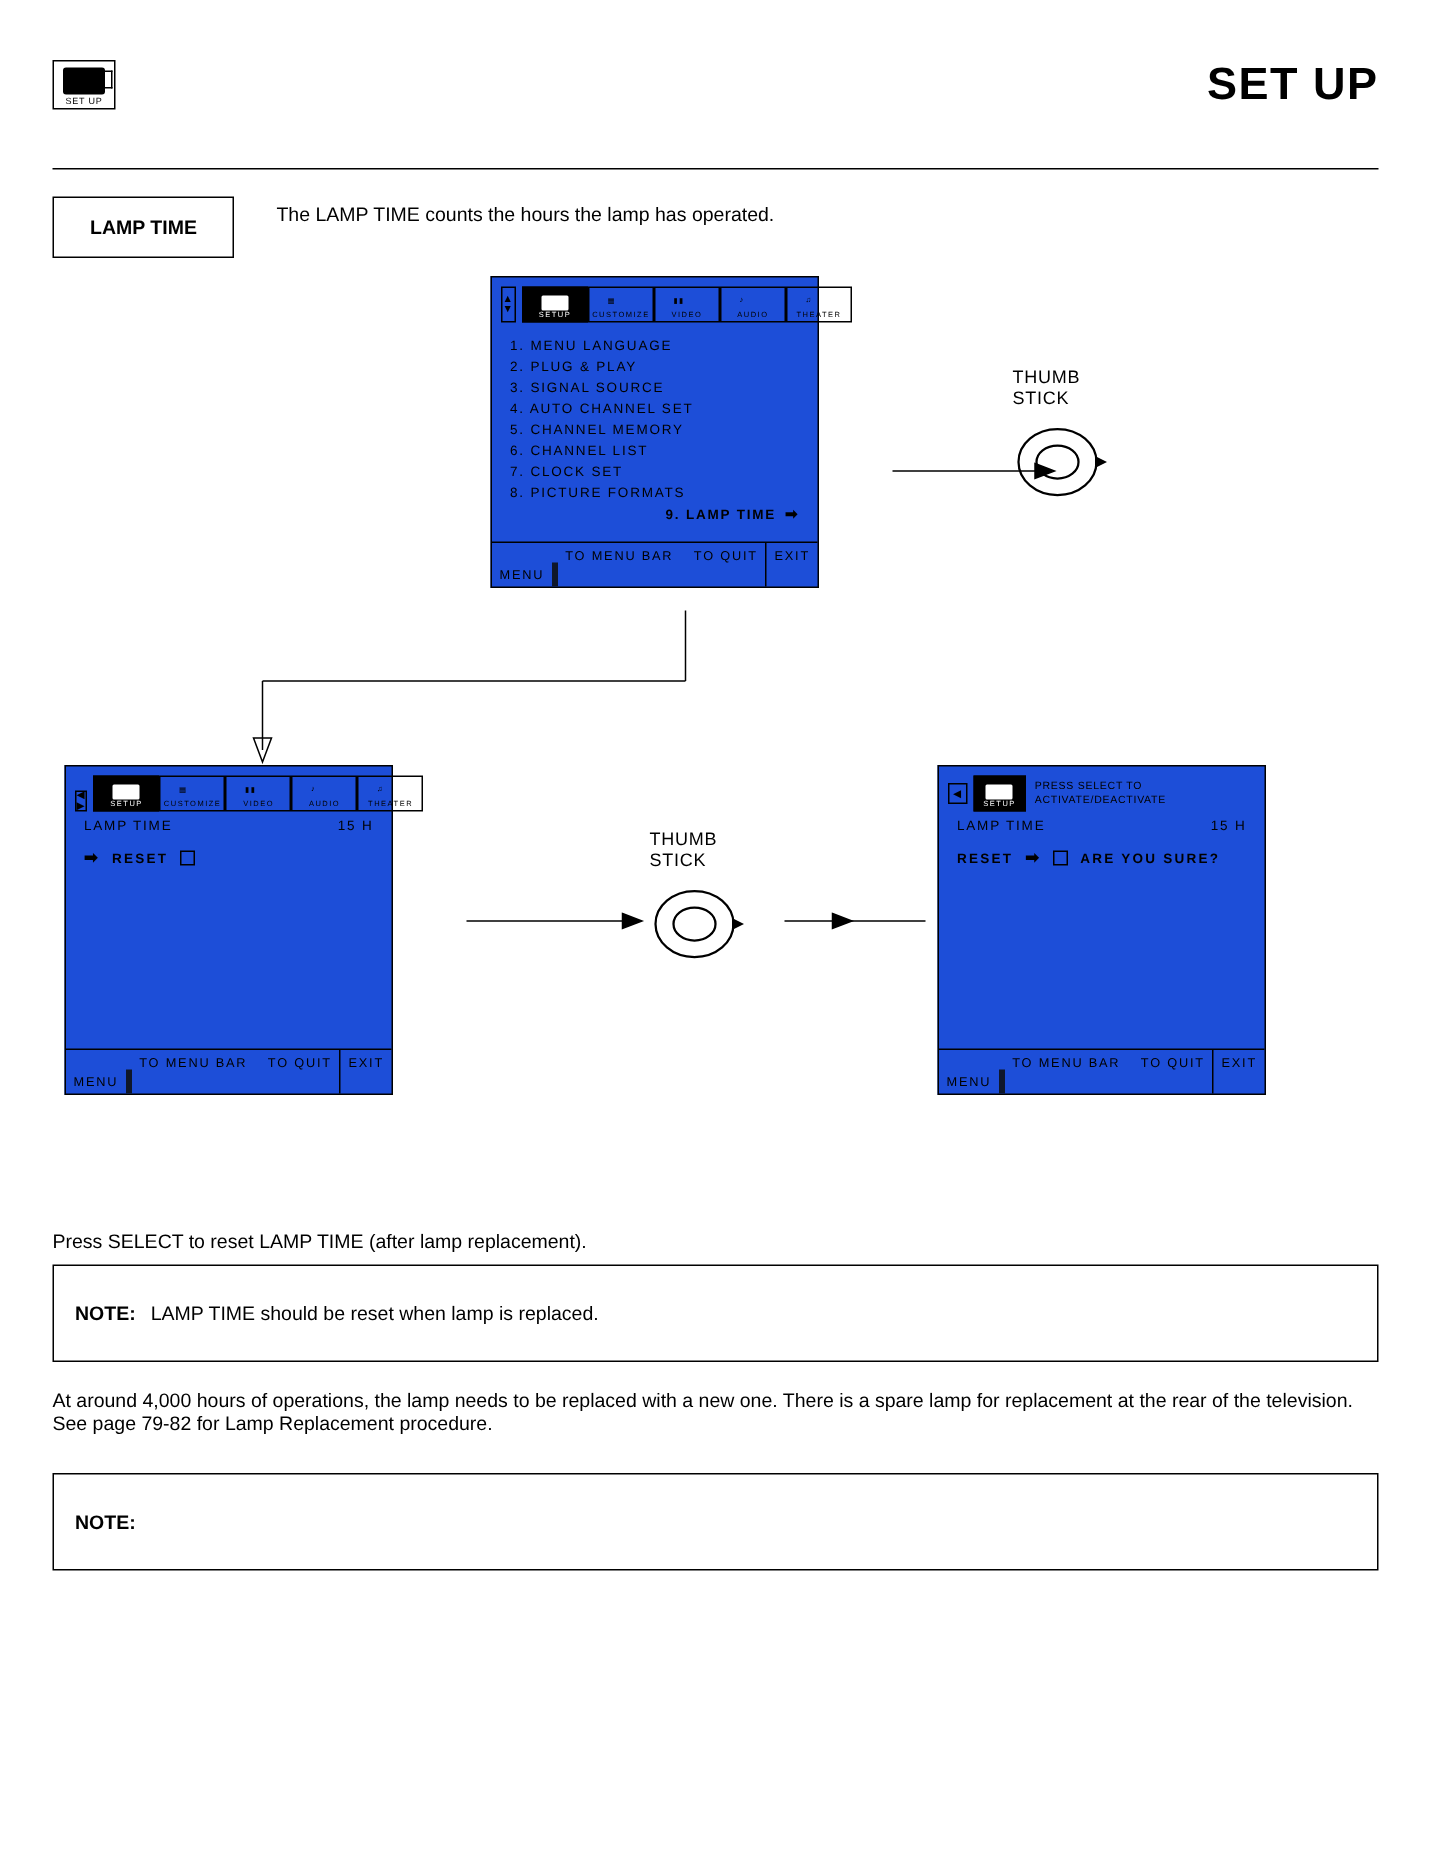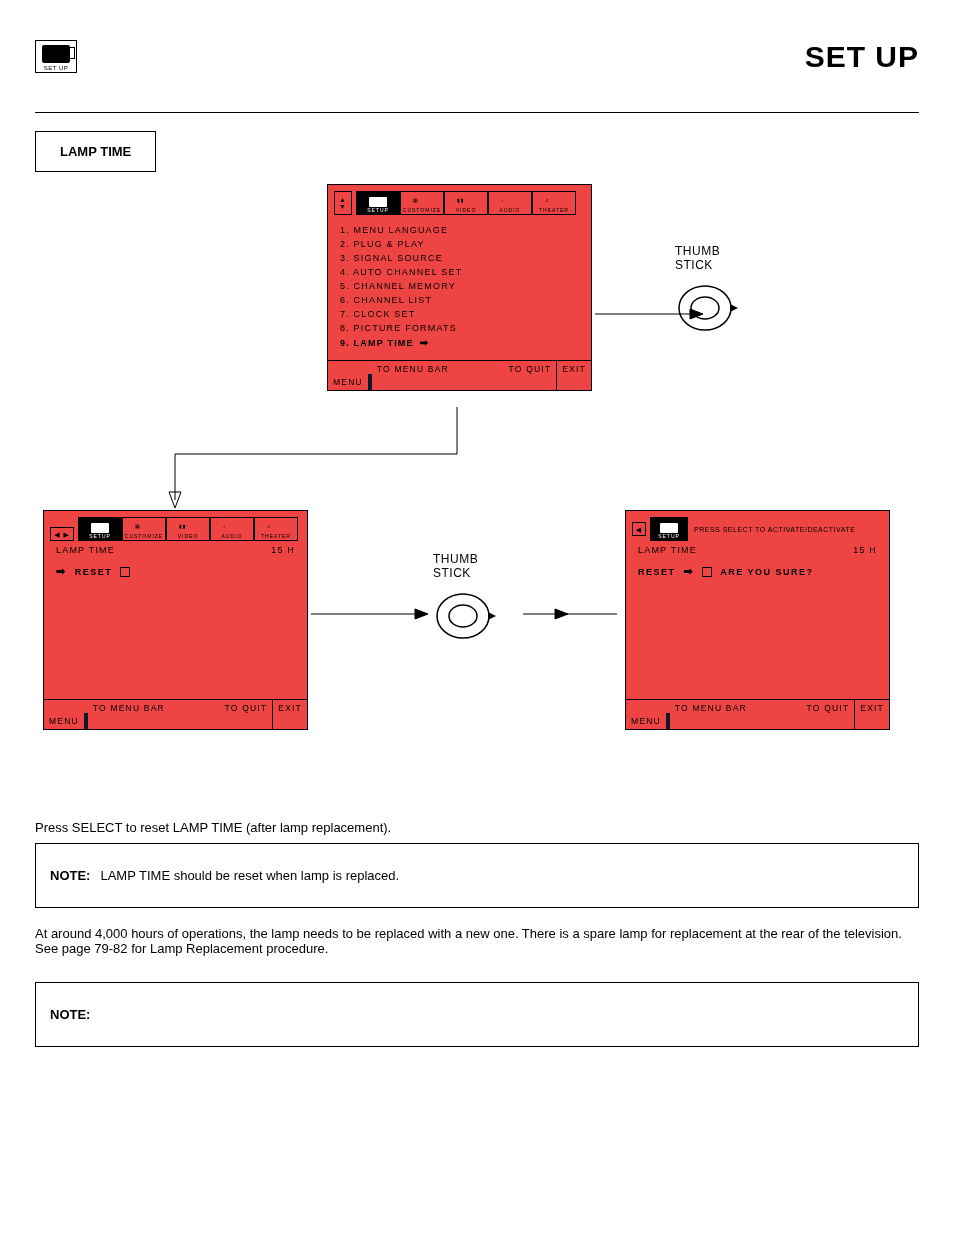--- a/index.html
+++ b/index.html
@@ -35,31 +35,31 @@
   .top-icon-box .lbl { font-size:6px; letter-spacing:0.5px; margin-top:2px;}
   .hr { border-top:1px solid #000; clear:both; margin-top:38px; margin-bottom:18px;}
   .section-label-box {
     border:1px solid #000; padding:12px 24px; font-weight:bold; font-size:13px;
     display:inline-block; vertical-align:top;
   }
   .intro-row { display:flex; align-items:flex-start; gap:28px; }
   .intro-text { font-size:13px; padding-top:4px;}
   .diagram-area { position:relative; height:620px; margin-top:12px;}
   .screen {
-    position:absolute; width:265px; border:1.5px solid #000; background:#ef4444;
+    position:absolute; width:219px; border:1.5px solid #000; background:#1d4ed8;
     font-size:9px; letter-spacing:1px;
   }
   .screen .tabrow { display:flex; border-bottom:none; padding:6px 6px 0 6px; gap:0; align-items:flex-end;}
   .tab { border:1px solid #000; width:44px; height:24px; display:flex; flex-direction:column; align-items:center; justify-content:flex-end; font-size:5px; padding:1px 0;}
   .tab .ico { width:18px; height:10px; display:block; }
   .tab.active { background:#000; color:#fff;}
   .tab.active .ico-tv { width:18px; height:10px; background:#fff; border-radius:1px;}
   .menu-body { padding:8px 12px 10px 12px; }
   .menu-body .item { font-size:9px; letter-spacing:1.2px; padding:2px 0;}
-  .menu-body .item.bold { font-weight:bold;}
+  .menu-body .item.bold { font-weight:bold;text-align:right;}
   .arrow-right-sm::after { content:"➡"; font-size:10px; margin-left:6px;}
   .footer-row { display:flex; border-top:1px solid #000; font-size:8.5px; letter-spacing:1.2px;}
   .footer-row > div { padding:3px 5px;}
   .fr-left { border-right:4px solid #0f172a;margin-top:13px;}
   .fr-mid { flex:1;}
   .fr-quit { }
   .fr-exit { border-left:1px solid #000;}
 
   .screen.top { top:0; left:292px; height:auto;}
   .screen.bl { top:326px; left:8px; height:220px; display:flex; flex-direction:column;}
@@ -95,20 +95,21 @@
   <div class="top-icon-box">
     <span class="tv"></span>
     <span class="lbl">SET UP</span>
   </div>
   <div class="page-title">SET UP</div>
 </div>
 <div class="hr"></div>
 
 <div class="intro-row">
   <div class="section-label-box">LAMP TIME</div>
+  <div class="intro-text">The LAMP TIME counts the hours the lamp has operated.</div>
 </div>
 
 <div class="diagram-area">
 
   <svg class="conn" style="top:0;left:0;" width="880" height="620">
 
     <line x1="560" y1="130" x2="660" y2="130" stroke-width="1"></line>
     <polygon points="655,125 668,130 655,135" fill="#000"></polygon>
 
     <line x1="422" y1="223" x2="422" y2="270" stroke-width="1"></line>

